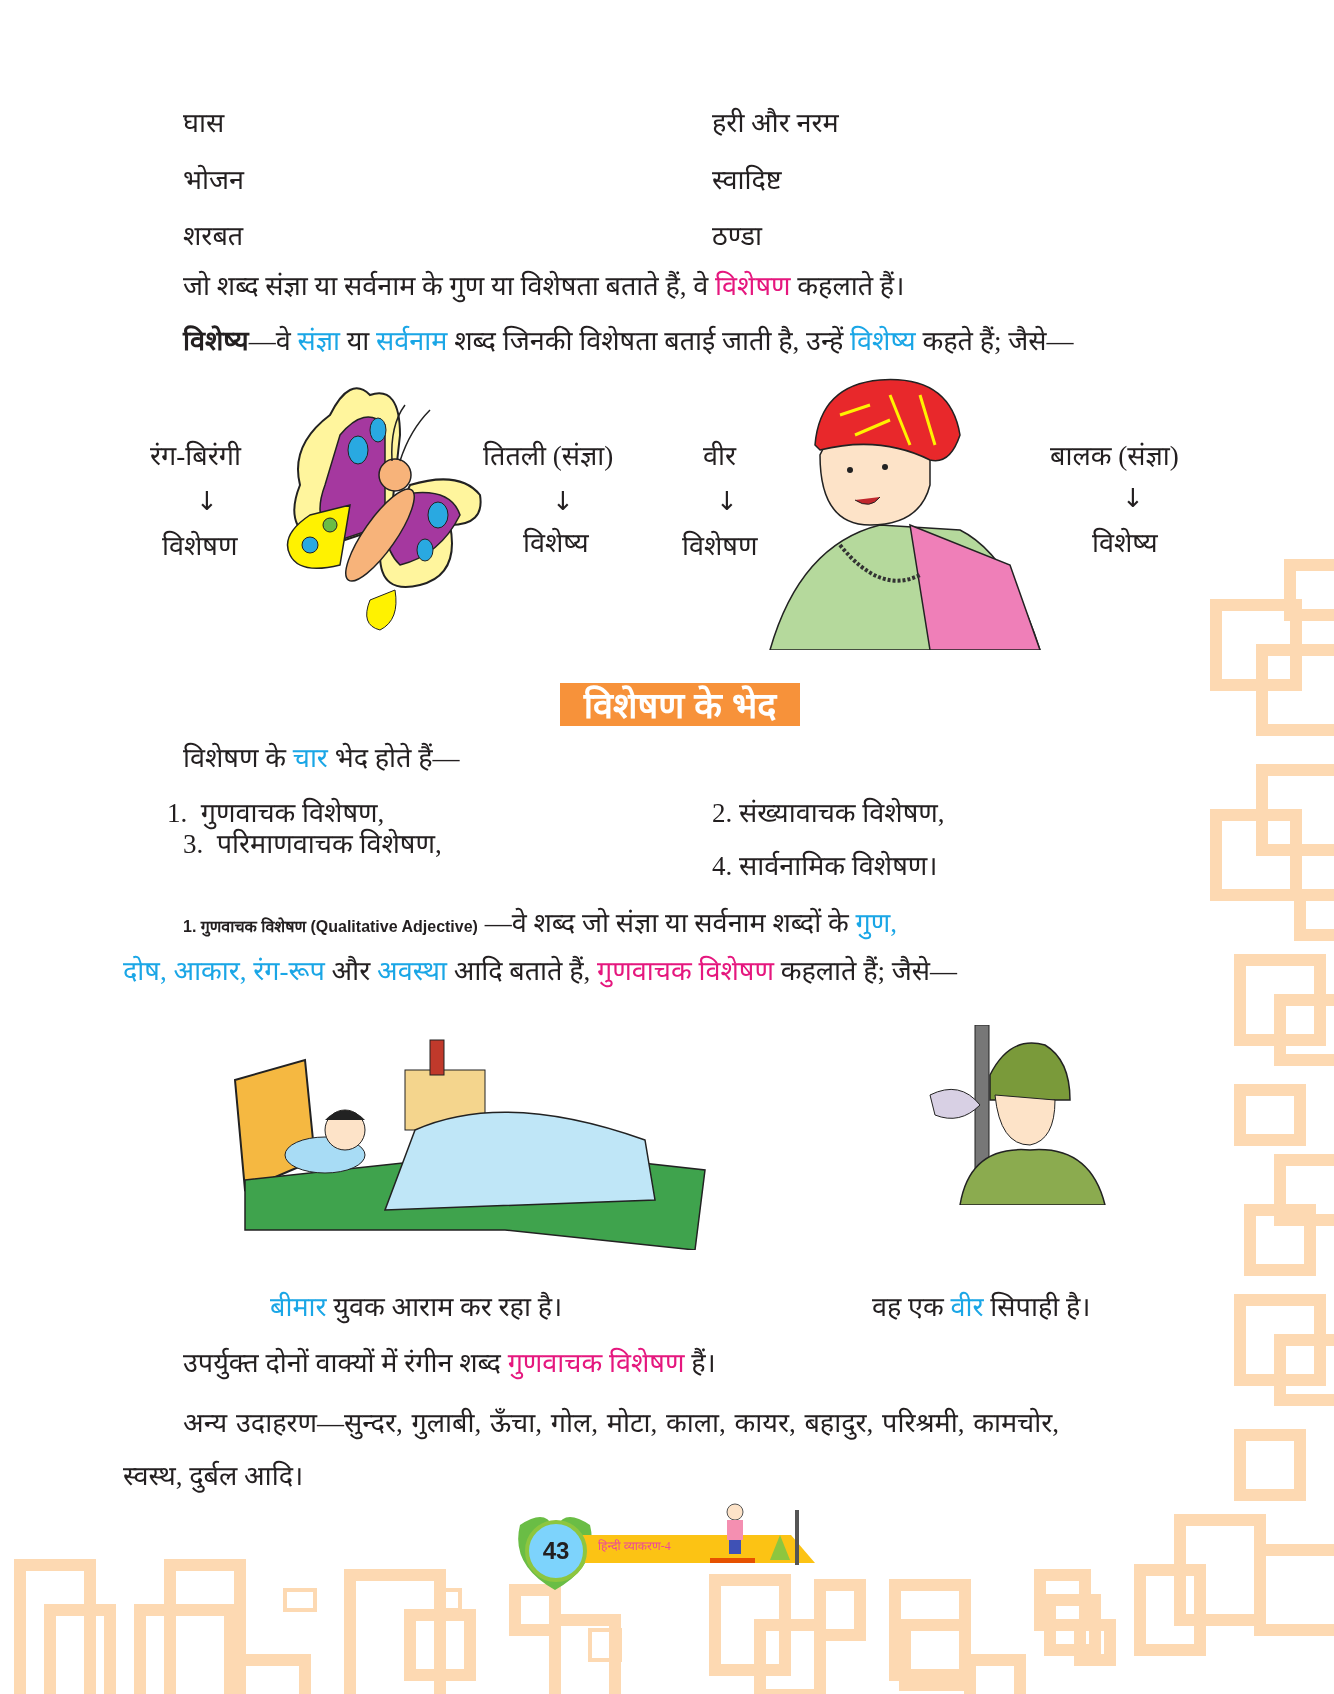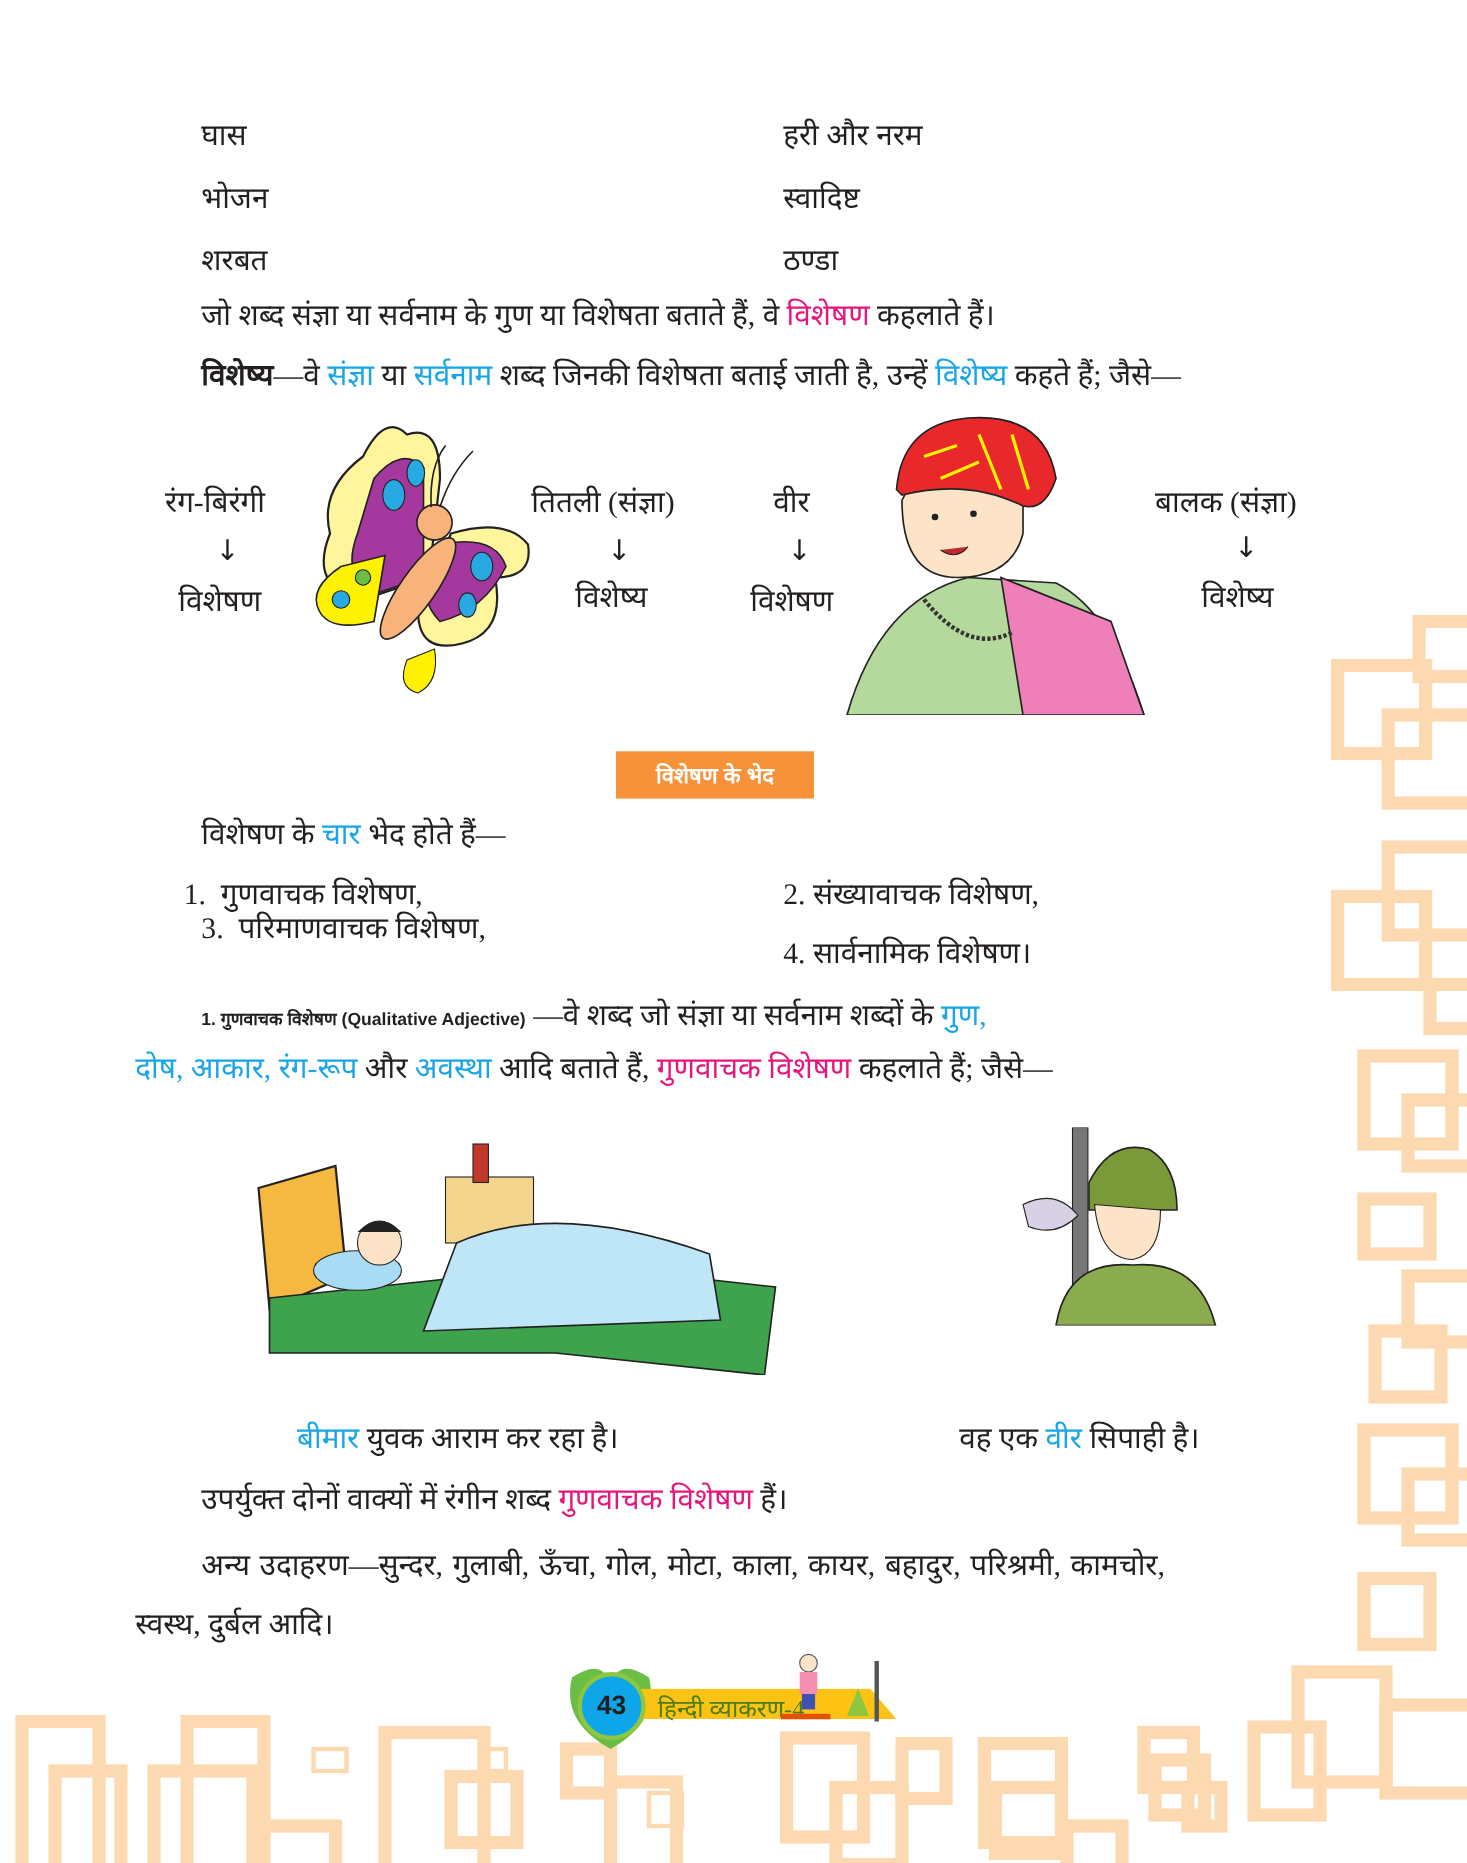--- a/index.html
+++ b/index.html
@@ -7,35 +7,35 @@
     width:1334px; height:1694px; position:relative; overflow:hidden;
     background:#ffffff; color:#231f20;
     font-family:"Liberation Serif","DejaVu Serif",serif;
   }
   .abs { position:absolute; }
   .t { font-size:27px; line-height:1.2; white-space:nowrap; }
   .cy { color:#1aa6e6;margin-top:44px; }
   .mg { color:#e5177e; }
   .b { font-weight:bold; font-family:"Liberation Sans","DejaVu Sans",sans-serif; }
   .heading-box {
-    position:absolute; left:560px; top:683px; width:180px; height:43px;
-    background:#f7923a; color:#fff; font-size:20px; font-weight:bold;
+    position:absolute; left:560px; top:683px; width:240px; height:43px;
+    background:#f7923a; color:#fff; font-size:36px; font-weight:bold;
     font-family:"Liberation Sans","DejaVu Sans",sans-serif;
     display:flex; align-items:center; justify-content:center;
   }
   .arrow { font-size:26px; line-height:1; font-family:"DejaVu Sans",sans-serif; }
   .deco rect { fill:none; stroke:#fdd9b2; }
   .footer-band {
     position:absolute; left:575px; top:1535px; width:240px; height:28px;
     background:#fcc314; clip-path:polygon(0 0, 90% 0, 100% 100%, 0 100%);
   }
-  .footer-title { position:absolute; left:598px; top:1537px; font-size:22px; color:#4d7c0f; }
+  .footer-title { position:absolute; left:598px; top:1537px; font-size:12px; color:#ec4899; }
   .page-badge {
     position:absolute; left:525px; top:1520px; width:62px; height:62px; border-radius:50%;
-    background:#0ea5e9; border:4px solid #8dc63f; box-sizing:border-box;
+    background:#7dd3fc; border:4px solid #8dc63f; box-sizing:border-box;
     display:flex; align-items:center; justify-content:center;
     font-family:"Liberation Sans","DejaVu Sans",sans-serif; font-weight:bold; font-size:24px;
   }
 </style>
 </head>
 <body>
 
 <svg class="abs deco" style="left:0;top:0" width="1334" height="1694">
   <g stroke-width="12">
     <rect x="1290" y="565" width="60" height="50"></rect>

